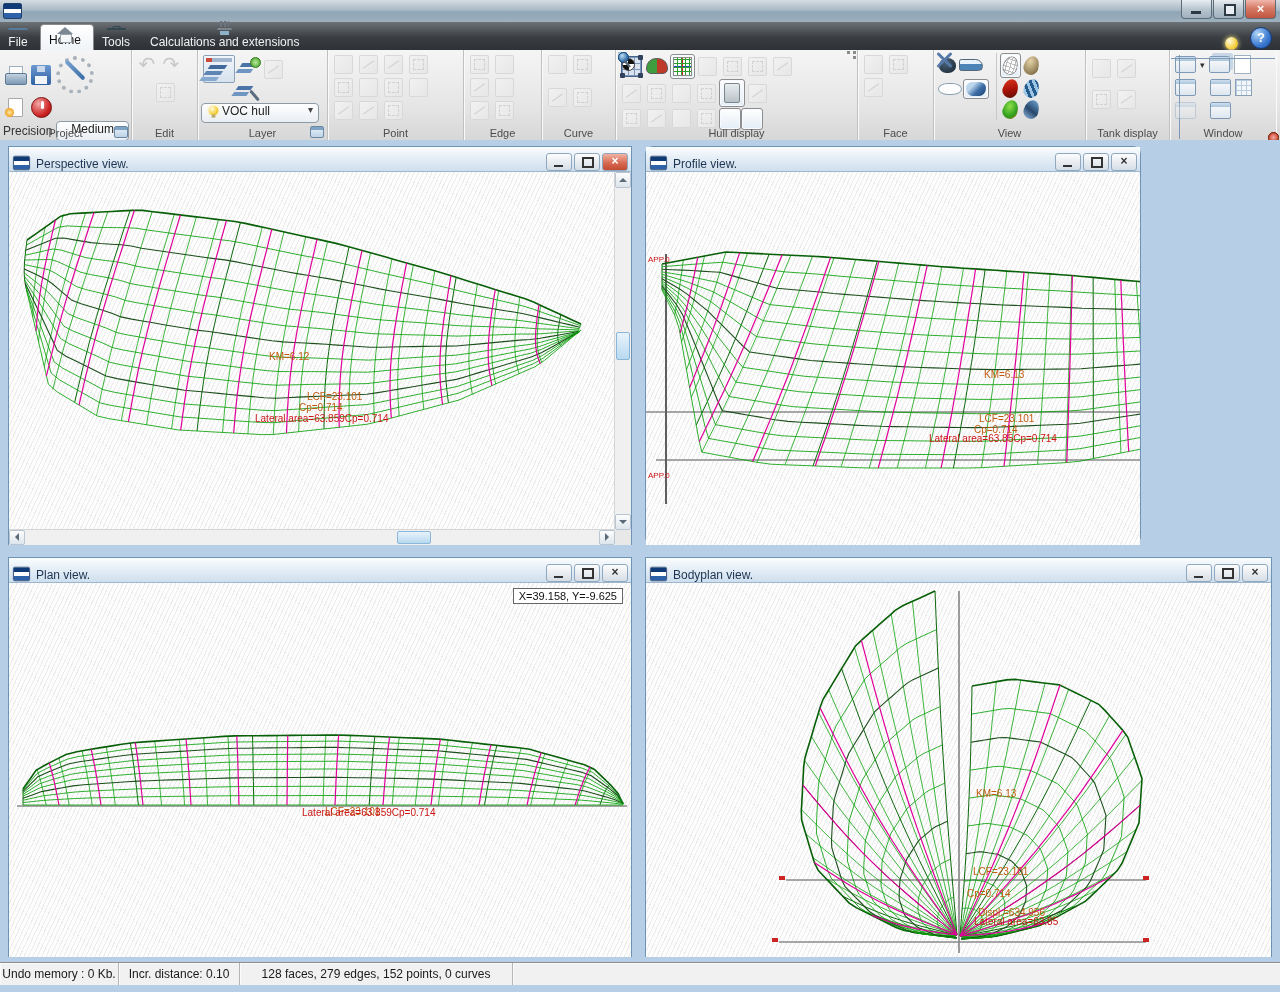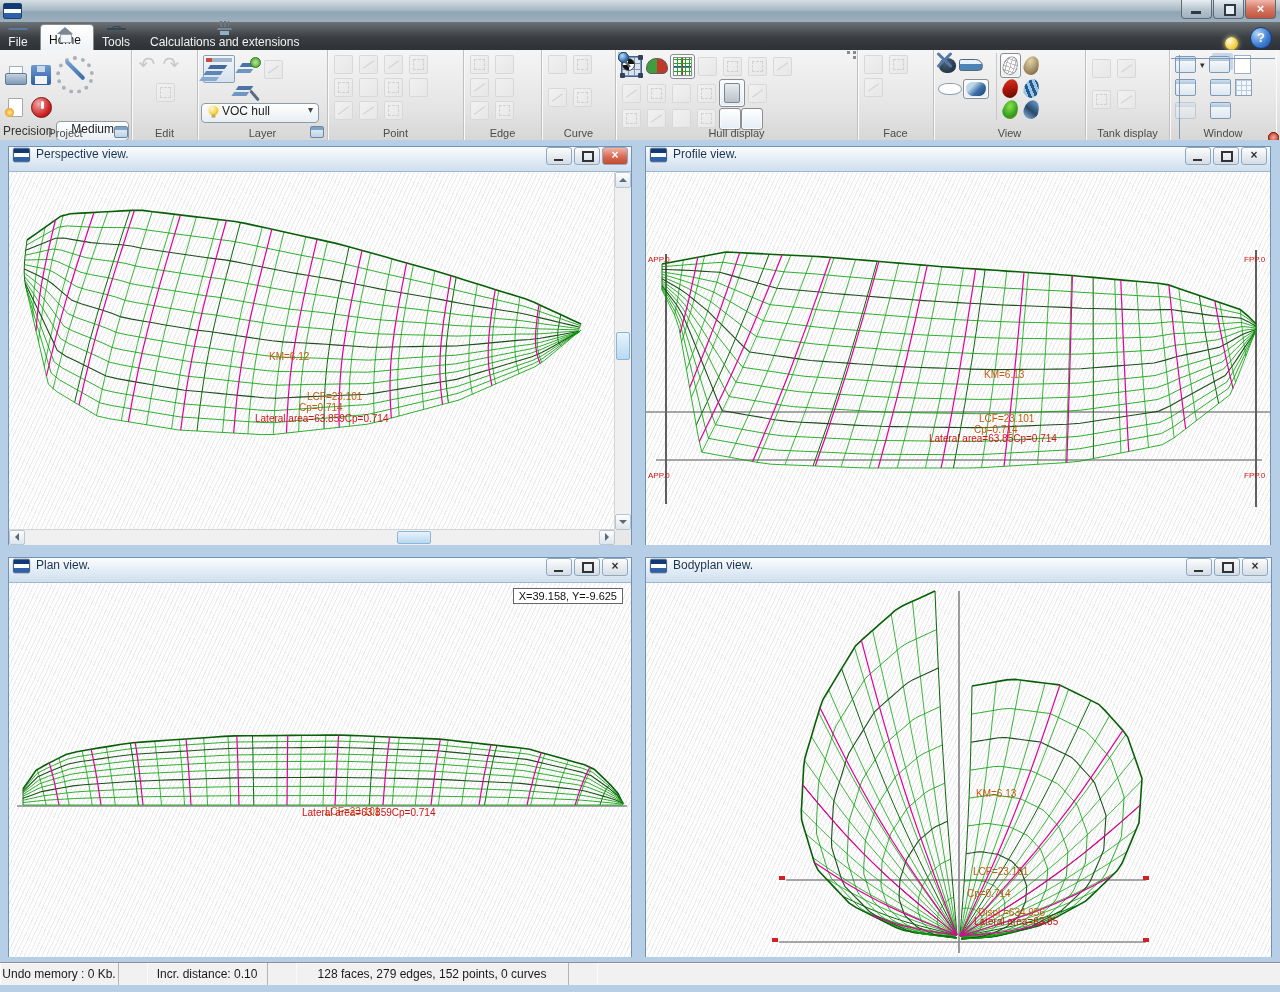--- a/index.html
+++ b/index.html
@@ -141,21 +141,21 @@
   .winf.gh2{opacity:.35;}
   .ddarrow{font-size:9px;color:#333;margin:0 2px;}
   .sheet{width:15px;height:17px;margin:2px;background:#fff;border:1px solid #9fb0c0;}
   .sheet::after{content:"";position:absolute;right:-3px;bottom:-2px;width:8px;height:8px;border-radius:50%;background:radial-gradient(#b8e89a,#3f9d22);}
   .minigrid{width:15px;height:15px;margin:2px;border:1px solid #8aa0b6;background:
      linear-gradient(#b9cde0 1px,transparent 1px) 0 0/5px 5px,
      linear-gradient(90deg,#b9cde0 1px,transparent 1px) 0 0/5px 5px,#f3f7fa;}
   
   #mdi{position:absolute;left:0;top:140px;width:1280px;height:822px;background:#b6cfe7;}
   .vp{position:absolute;border:1px solid #6f93b4;background:#fff;box-sizing:border-box;}
-  .vp-title{height:24px;display:flex;align-items:flex-start;background:linear-gradient(#fbfdfe,#dfeaf4 60%,#cfdfee);
+  .vp-title{height:24px;display:flex;align-items:flex-end;background:linear-gradient(#fbfdfe,#dfeaf4 60%,#cfdfee);
      border-bottom:1px solid #9db8ce;}
   .vp-title .dslogo{transform:scale(.9);}
   .vp-title .name{font-size:12px;color:#1c3450;}
   .vp-btns{margin-left:auto;display:flex;margin-right:3px;}
   .vbtn{width:24px;height:16px;border:1px solid #8fa8bf;border-radius:3px;margin-left:2px;position:relative;
      background:linear-gradient(#fdfdfd,#d5dde5);}
   .vbtn.red{background:linear-gradient(#f2b3a4,#d86a52 55%,#c24b32);}
   .vbtn .g-min{position:absolute;left:7px;bottom:3px;width:9px;height:2px;background:#333;}
   .vbtn .g-max{position:absolute;left:7px;top:3px;width:8px;height:7px;border:2px solid #333;}
   .vbtn .g-x{position:absolute;width:100%;top:0;text-align:center;font-size:12px;font-weight:bold;color:#333;line-height:15px;}
@@ -169,21 +169,21 @@
   .vscroll{position:absolute;right:0;top:0;bottom:15px;width:16px;background:#f0f0f0;border-left:1px solid #d5d5d5;}
   .hscroll{position:absolute;left:0;right:16px;bottom:0;height:15px;background:#f0f0f0;border-top:1px solid #d5d5d5;}
   .sb-btn{position:absolute;width:14px;height:14px;border:1px solid #b9c6d2;border-radius:2px;background:linear-gradient(#fdfdfd,#dde5ec);}
   .tri{position:absolute;width:0;height:0;border:4px solid transparent;}
   .thumb{position:absolute;border:1px solid #8ab6d9;border-radius:2px;background:linear-gradient(#e8f3fc,#b8d9f0);}
   .corner{position:absolute;right:0;bottom:0;width:16px;height:15px;background:#e8e8e8;}
   
   .coords{position:absolute;right:8px;top:5px;border:1px solid #666;background:#fff;padding:1px 5px;font-size:11px;color:#111;}
   
   #statusbar{position:absolute;left:0;top:962px;width:1280px;height:22px;background:#f1f1f1;border-top:1px solid #8f8f8f;
-     display:flex;font-size:12px;color:#1a1a1a;align-items:stretch;gap:28px;}
+     display:flex;font-size:12px;color:#1a1a1a;align-items:stretch;}
   .scell{display:flex;align-items:center;justify-content:center;border-right:1px solid #b5b5b5;box-shadow:inset 1px 1px 0 #fbfbfb;white-space:nowrap;}
   
   #taskbar{position:absolute;left:0;top:984px;width:1280px;height:8px;background:linear-gradient(#3c5a74,#101d2b 70%,#0a141f);overflow:hidden;}
   .tb-orb{position:absolute;top:1px;width:10px;height:10px;border-radius:50%;background:radial-gradient(#cfe4f4,#4a6a86);opacity:.55;}
   .tb-btn{position:absolute;top:1px;height:10px;border-radius:2px;background:linear-gradient(#e8eef4,#b9c6d2);font-size:8px;color:#223;
      padding:0 4px;border:1px solid #7c8ea0;}
   .tb-btn.red{background:linear-gradient(#d8a49a,#a83a28);}
 </style>
 </head>
 <body>
@@ -542,21 +542,21 @@
             </div>
           <div class="thumb" style="top:1px;left:388px;width:32px;height:11px;"></div>
           <div class="sb-btn" style="right:0;top:0;height:13px;">
               <span class="tri" style="left:5px;top:2px;border-left-color:#5a6a78;"></span>
             </div>
         </div>
         <div class="corner"></div>
       </div>
     </div>
 
-    <div class="vp" style="left:645px;top:6px;width:626px;height:399px;">
+    <div class="vp" style="left:645px;top:6px;width:496px;height:399px;border-radius:8px;">
       <div class="vp-title">
         <span class="dslogo"></span>
         <span class="name">Profile view.</span>
         <div class="vp-btns">
           <div class="vbtn">
               <span class="g-min"></span>
             </div>
           <div class="vbtn">
               <span class="g-max"></span>
             </div>

